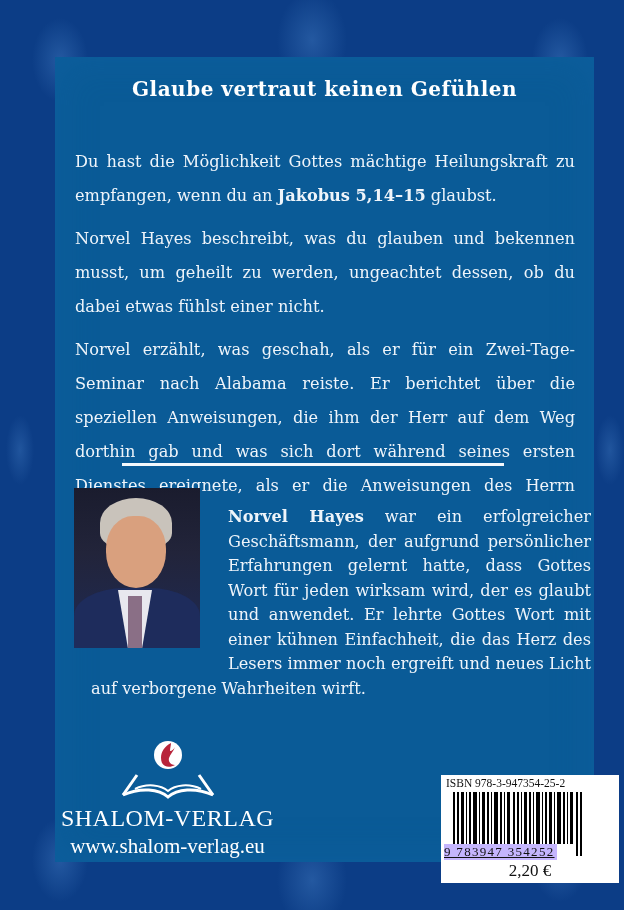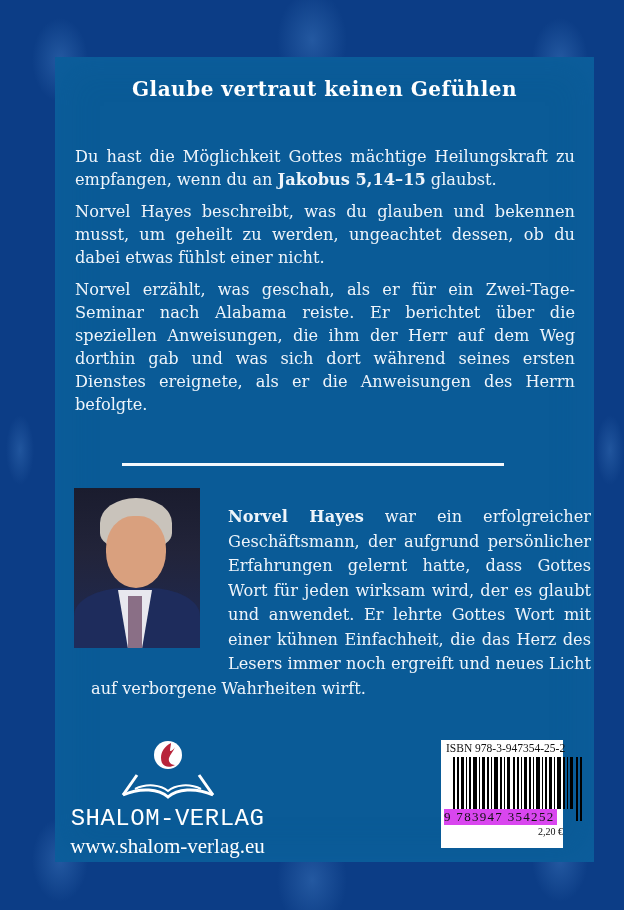--- a/index.html
+++ b/index.html
@@ -27,21 +27,21 @@
     box-shadow: inset 0 0 40px rgba(20,100,170,0.35);
   }
   .title {
     position: absolute; left: 0; right: 0; top: 20px;
     text-align: center; color: #ffffff;
     font-size: 20px; letter-spacing: 0.5px;
     font-weight: bold;
   }
   .body-text {
     position: absolute; left: 20px; width: 500px;
-    color: #eef4fa; font-size: 16.2px; line-height: 23px;
+    color: #eef4fa; font-size: 16.2px; line-height: 34px;
     text-align: justify;
   }
   .body-text p { margin: 0 0 9px 0; }
   .bold { font-weight: bold; }
   .divider {
     position: absolute; left: 67px; width: 382px; top: 406px;
     height: 3px; background: #f4f8fc;
   }
   .photo {
     position: absolute; left: 19px; top: 431px; width: 126px; height: 160px;
@@ -71,35 +71,35 @@
   .bio {
     position: absolute; left: 20px; top: 448px; width: 500px;
     color: #eef4fa; font-size: 16.2px; line-height: 24.5px; text-align: justify; margin-left: 16px;
   }
   .bio .float-space { float: left; width: 137px; height: 170px; }
   .logo {
     position: absolute; left: 0px; top: 680px; width: 225px; text-align: center;
   }
   .logo svg { display: block; margin: 0 auto; }
   .publisher {
-    color: #ffffff; font-family: Liberation Mono, monospace; font-size: 24px;
+    color: #ffffff; font-family: Liberation Serif, serif; font-size: 24px;
     letter-spacing: 0.5px; margin-top: 4px;
   }
   .website {
     color: #ffffff; font-family: "Liberation Serif", serif; font-size: 21px; margin-top: 2px;
   }
   .barcode-box {
-    position: absolute; left: 386px; top: 683px; width: 122px; height: 108px;
+    position: absolute; left: 386px; top: 718px; width: 178px; height: 108px;
     background: #ffffff; color: #111;
     font-family: "Liberation Serif", serif;
   }
   .isbn { position: absolute; left: 5px; top: 2px; font-size: 11.5px; white-space: nowrap; }
   .bars { position: absolute; left: 10px; top: 17px; width: 132px; height: 64px; }
-  .digits { position: absolute; left: 3px; top: 69px; font-size: 13px; letter-spacing: 1.3px; white-space: nowrap; background: #d946ef; padding-right: 2px; }
-  .price { position: absolute; left: 0; right: 0; top: 86px; text-align: right; font-size: 10px; }
+  .digits { position: absolute; left: 3px; top: 69px; font-size: 13px; letter-spacing: 1.3px; white-space: nowrap; background: #c4b5fd; padding-right: 2px; text-decoration: underline; }
+  .price { position: absolute; left: 0; right: 0; top: 86px; text-align: center; font-size: 17px; }
 </style>
 </head>
 <body>
 
 <div class="damask"></div>
 
 <div class="panel">
   <div class="title">Glaube vertraut keinen Gefühlen</div>
 
   <div class="body-text" style="top:88px;">

